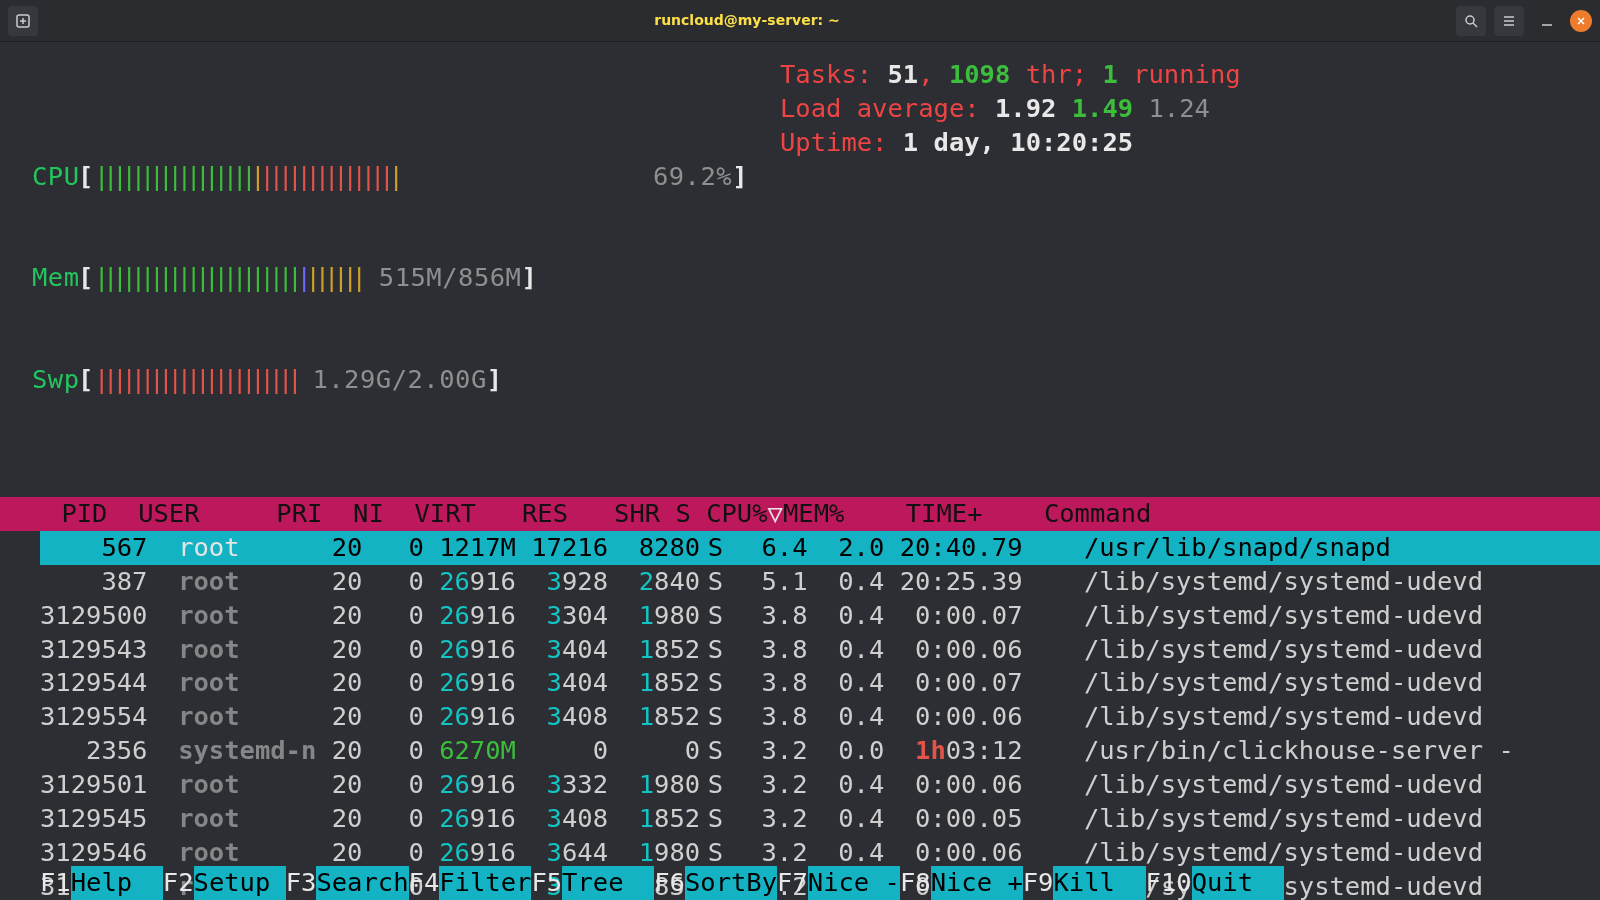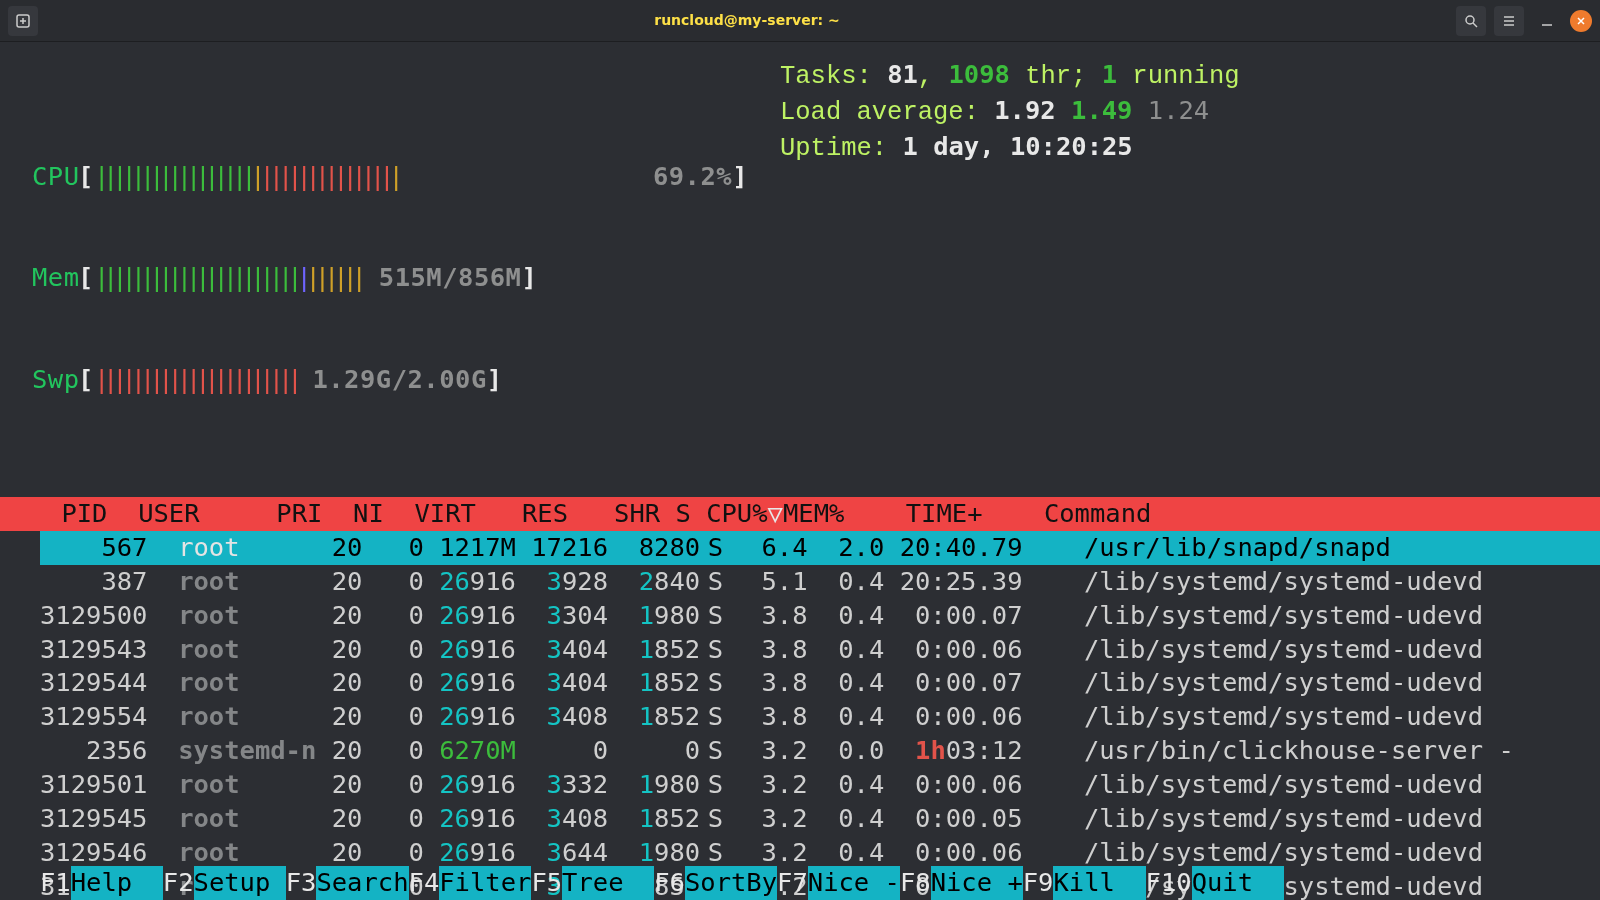--- a/index.html
+++ b/index.html
@@ -32,34 +32,34 @@
   .meters { padding:0 32px 12px 32px; white-space:pre; letter-spacing:.5px;}
   .mrow { display:flex; align-items:baseline; }
   .mlabel { color:#22c55e; width:3ch; text-align:right; margin-right:0;}
   .bkt   { color:#e8e8e8; font-weight:bold;}
   .mbar  { display:inline-block; }
   .mbar span { display:inline-block; width:.6ch; text-align:center;}
   .bar-g { color:#3cbd3c; }       
   .bar-y { color:#cfa028; }
   .bar-r { color:#e2534a; }
   .bar-b { color:#6f64ff; }
-  .mval  { color:#8e8f8f; font-weight:bold;}
+  .mval  { color:#8e8f8f; font-weight:normal;}
 
   .stats { padding-left:780px; display:flex; flex-direction:column; gap:0; white-space:pre;}
-  .stats .cy{color:#bef264;font-family:Liberation Mono, monospace;}
+  .stats .cy{color:#ef4444;}
   .stats .w {color:#e8e8e8;font-weight:bold;}
   .stats .g {color:#3cbd3c;font-weight:bold;}
 
   .meters-block{display:flex;}
   .meters-block .col{flex:none;}
   .meters-block .col:first-child{width:780px;}
 
   
   .ptable { padding-top:20px;}
-  .hdr{ background:#ef4444; color:#111; font-weight:normal; white-space:pre;}
+  .hdr{ background:#be185d; color:#111; font-weight:normal; white-space:pre;}
   .row{ white-space:pre;margin-left:40px;}
   .row.sel{ background:#14b3c4; color:#000;}
   .cell{display:inline-block;}
 
   
   .c-pid  {width:7ch;  text-align:right; padding-right:0;}
   .c-user {width:10ch; padding-left:1ch;}
   .c-pri  {width:4ch;  text-align:right;}
   .c-ni   {width:4ch;  text-align:right;}
   .c-virt {width:6ch;  text-align:right;}
@@ -141,21 +141,21 @@
       </div>
       <div class="mrow">
         <span class="mlabel">Mem</span><span class="bkt">[</span><span id="mem-bars" class="mbar"><span class="bar-g">|</span><span class="bar-g">|</span><span class="bar-g">|</span><span class="bar-g">|</span><span class="bar-g">|</span><span class="bar-g">|</span><span class="bar-g">|</span><span class="bar-g">|</span><span class="bar-g">|</span><span class="bar-g">|</span><span class="bar-g">|</span><span class="bar-g">|</span><span class="bar-g">|</span><span class="bar-g">|</span><span class="bar-g">|</span><span class="bar-g">|</span><span class="bar-g">|</span><span class="bar-g">|</span><span class="bar-g">|</span><span class="bar-g">|</span><span class="bar-g">|</span><span class="bar-g">|</span><span class="bar-b">|</span><span class="bar-y">|</span><span class="bar-y">|</span><span class="bar-y">|</span><span class="bar-y">|</span><span class="bar-y">|</span><span class="bar-y">|</span></span><span class="mval" style="padding-left:18px">515M/856M</span><span class="bkt">]</span>
       </div>
       <div class="mrow">
         <span class="mlabel">Swp</span><span class="bkt">[</span><span id="swp-bars" class="mbar"><span class="bar-r">|</span><span class="bar-r">|</span><span class="bar-r">|</span><span class="bar-r">|</span><span class="bar-r">|</span><span class="bar-r">|</span><span class="bar-r">|</span><span class="bar-r">|</span><span class="bar-r">|</span><span class="bar-r">|</span><span class="bar-r">|</span><span class="bar-r">|</span><span class="bar-r">|</span><span class="bar-r">|</span><span class="bar-r">|</span><span class="bar-r">|</span><span class="bar-r">|</span><span class="bar-r">|</span><span class="bar-r">|</span><span class="bar-r">|</span><span class="bar-r">|</span><span class="bar-r">|</span></span><span class="mval" style="padding-left:16px">1.29G/2.00G</span><span class="bkt">]</span>
       </div>
     </div>
 
     <div class="col stats" style="padding-left:0">
-      <div><span class="cy">Tasks: </span><span class="w">81</span><span class="cy">, </span><span class="g">1098</span><span class="cy"> thr; </span><span class="g">1</span><span class="cy"> running</span></div>
+      <div><span class="cy">Tasks: </span><span class="w">51</span><span class="cy">, </span><span class="g">1098</span><span class="cy"> thr; </span><span class="g">1</span><span class="cy"> running</span></div>
       <div><span class="cy">Load average: </span><span class="w">1.92</span><span> </span><span class="g">1.49</span><span> </span><span style="color:#8e8f8f">1.24</span></div>
       <div><span class="cy">Uptime: </span><span class="w">1 day, 10:20:25</span></div>
     </div>
   </div>
 
   <div class="ptable">
     <div class="hdr" id="hdr-row"><span class="cell c-pid">    PID</span><span class="cell c-user"> USER      </span><span class="cell c-pri"> PRI</span><span class="cell c-ni">  NI</span><span class="cell c-virt">  VIRT</span><span class="cell c-res">   RES</span><span class="cell c-shr">   SHR</span><span class="cell c-s"> S</span><span class="cell c-cpu"> CPU%</span><span class="cell c-mem" style="text-align: left; width: 5ch;"><span style="color:#e8e8e8">▽</span>MEM%</span><span class="cell c-time">    TIME+</span><span class="cell c-cmd">  Command</span></div>
     <div id="proc-body">
           <div class="row sel"><span class="cell c-pid">    567</span><span class="cell c-user"> <span class="white">root     </span></span><span class="cell c-pri">  20</span><span class="cell c-ni">   0</span><span class="cell c-virt"> 1217M</span><span class="cell c-res"> 17216</span><span class="cell c-shr">  8280</span><span class="cell c-s">S</span><span class="cell c-cpu">  6.4</span><span class="cell c-mem">  2.0</span><span class="cell c-time"> 20:40.79</span><span class="cell c-cmd"><span>  /usr/lib/snapd/snapd</span></span></div>
           <div class="row"><span class="cell c-pid">    387</span><span class="cell c-user"> <span class="dim">root     </span></span><span class="cell c-pri">  20</span><span class="cell c-ni">   0</span><span class="cell c-virt"> <span class="cyan">26</span>916</span><span class="cell c-res">  <span class="cyan">3</span>928</span><span class="cell c-shr">  <span class="cyan">2</span>840</span><span class="cell c-s">S</span><span class="cell c-cpu">  5.1</span><span class="cell c-mem">  0.4</span><span class="cell c-time"> 20:25.39</span><span class="cell c-cmd"><span>  /lib/systemd/systemd-udevd</span></span></div>

